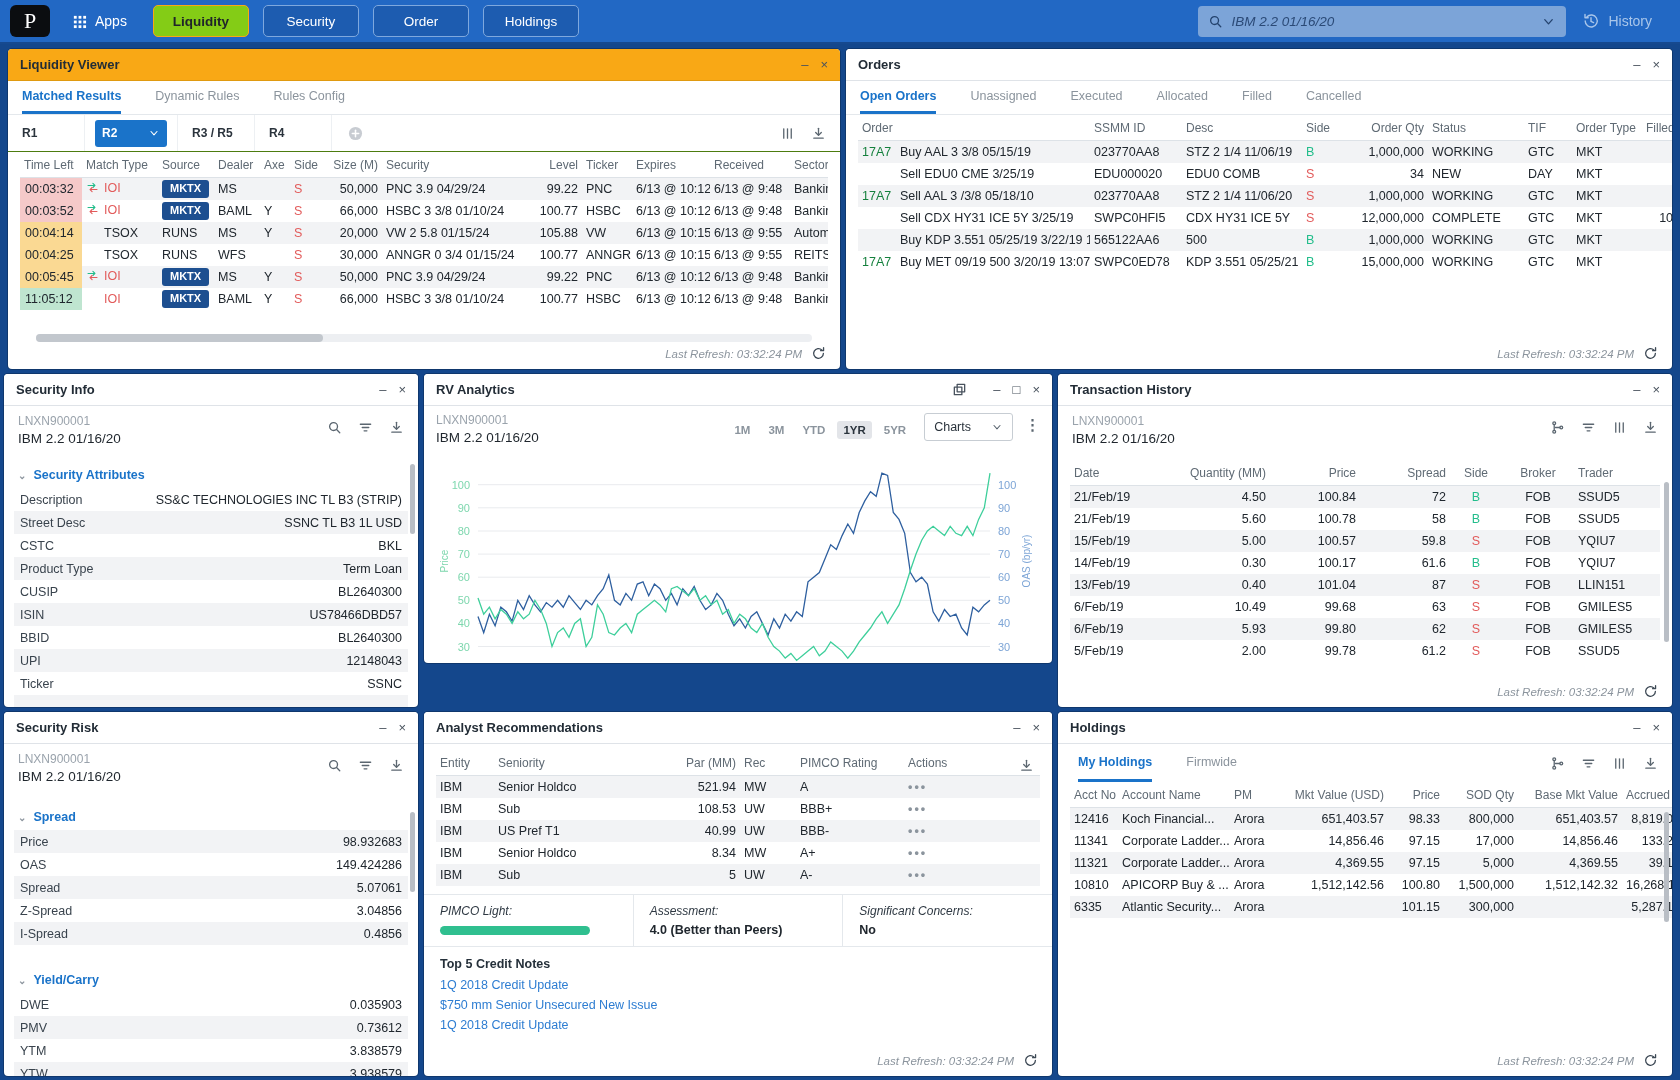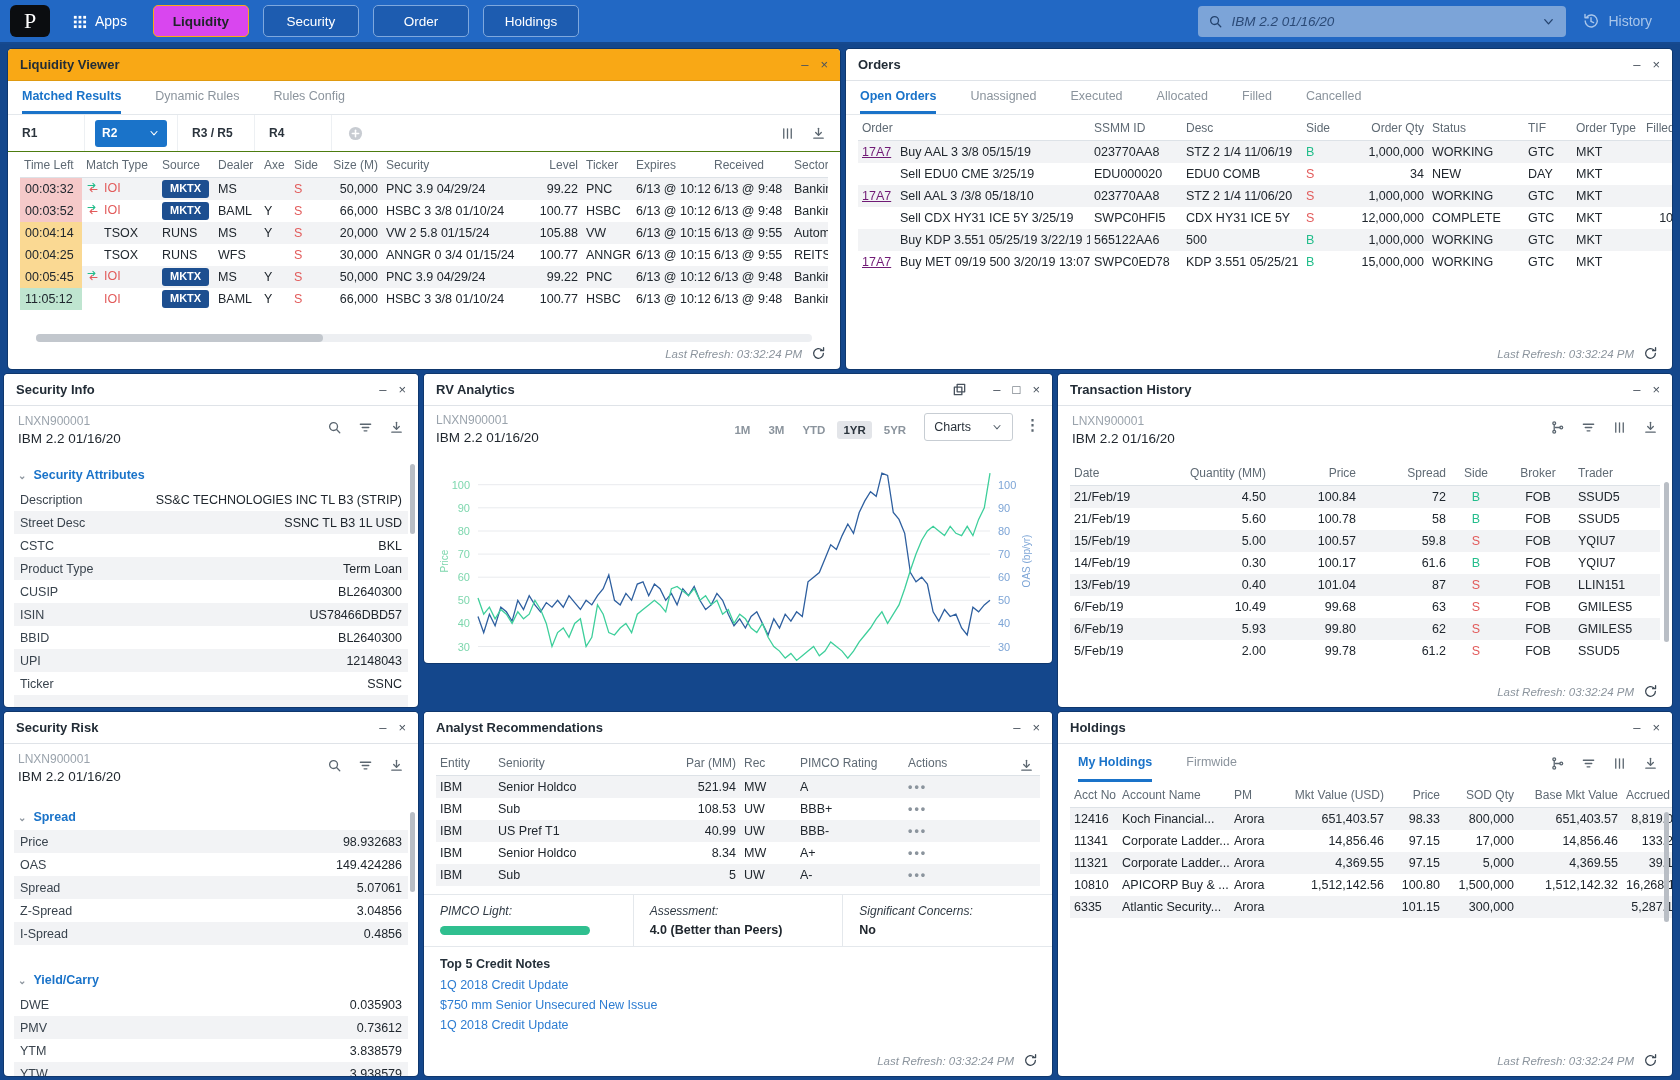--- a/index.html
+++ b/index.html
@@ -4,21 +4,21 @@
 <style>
   html,body{margin:0;padding:0;}
   body{width:1680px;height:1080px;overflow:hidden;background:#14478c;font-family:"Liberation Sans",sans-serif;}
   .app{position:relative;width:1680px;height:1080px;}
   
   .navbar{position:absolute;left:0;top:0;width:100%;height:44px;background:#2268c4;display:flex;align-items:center;padding:0 10px;box-sizing:border-box;border-bottom:2px solid #16498f;}
   .logo{width:40px;height:32px;background:#0b0d10;border-radius:6px;color:#fff;font-family:"Liberation Serif",serif;font-size:22px;display:flex;align-items:center;justify-content:center;cursor:pointer;}
   .apps{display:flex;align-items:center;gap:8px;color:#fff;font-size:14px;margin:0 26px 0 22px;cursor:pointer;}
   .navbtns{display:flex;gap:14px;}
   .navbtn{height:32px;min-width:96px;padding:0 18px;border-radius:5px;border:1px solid #7ea8de;background:rgba(10,40,90,.18);color:#fff;font-size:13.5px;font-family:"Liberation Sans",sans-serif;cursor:pointer;}
-  .navbtn.active{background:#d946ef;border-color:#f9a815;color:#20242a;font-weight:700;}
+  .navbtn.active{background:#84cc16;border-color:#f9a815;color:#20242a;font-weight:700;}
   .spacer{flex:1;}
   .searchbox{width:348px;height:31px;background:#7ca4d8;border-radius:4px;display:flex;align-items:center;padding:0 10px;gap:8px;color:#24436e;cursor:text;}
   .searchtext{flex:1;font-size:13.5px;font-style:italic;color:#2b4a77;}
   .history{display:flex;align-items:center;gap:8px;color:#a9c6ea;font-size:14px;margin:0 18px 0 16px;cursor:pointer;}
   
   .panel{position:absolute;background:#fff;border-radius:4px;box-shadow:0 0 0 1px rgba(8,35,72,.45);display:flex;flex-direction:column;overflow:hidden;}
   .phead{height:31px;flex:none;display:flex;align-items:center;padding:0 12px;border-bottom:1px solid #dfe3e8;background:#fff;}
   .phead.orange{background:#f9a815;border-bottom-color:#e09a10;}
   .ptitle{font-size:13px;font-weight:700;color:#222c36;}
   .wctl{margin-left:auto;display:flex;gap:12px;color:#49535e;align-items:center;}
@@ -45,21 +45,21 @@
   .red{color:#e25b5b;}
   .grn{color:#22bd8b;}
   .badge{background:#1d4f90;color:#fff;border-radius:3px;padding:2px 8px;font-size:11px;font-weight:600;display:inline-block;line-height:1.2;}
   .tlc{padding:0;}
   .tl{display:block;height:22px;line-height:22px;padding:0 5px;}
   .tl-red{background:#f5c9c9;}
   .tl-amber{background:#fad993;}
   .tl-green{background:#bfe5d0;}
   .mic{display:inline-block;width:18px;vertical-align:middle;}
   .mic .icon{width:13px;height:13px;}
-  .tag{display:inline-block;width:38px;color:#701a75;text-decoration:underline;}
+  .tag{display:inline-block;width:38px;color:#15803d;}
   .dots{color:#8b949d;letter-spacing:2px;font-weight:700;}
   
   .pfoot{margin-top:auto;flex:none;display:flex;align-items:center;justify-content:flex-end;gap:9px;padding:6px 14px 8px;color:#8b949d;}
   .refresh-txt{font-size:11.5px;font-style:italic;color:#8b949d;}
   .pfoot .icon{color:#3e4a56;}
   .hscroll{flex:none;height:8px;margin:4px 14px 0;background:#edeff2;border-radius:4px;position:relative;}
   .hthumb{position:absolute;left:0;top:0;height:8px;width:37%;background:#c2c7cd;border-radius:4px;cursor:grab;}
   .vthumb{position:absolute;width:5px;border-radius:3px;background:#b9bec5;cursor:grab;}
   .codeblk{flex:none;display:flex;align-items:flex-start;padding:8px 14px 6px;}
   .code1{font-size:12px;color:#9aa3ac;}

